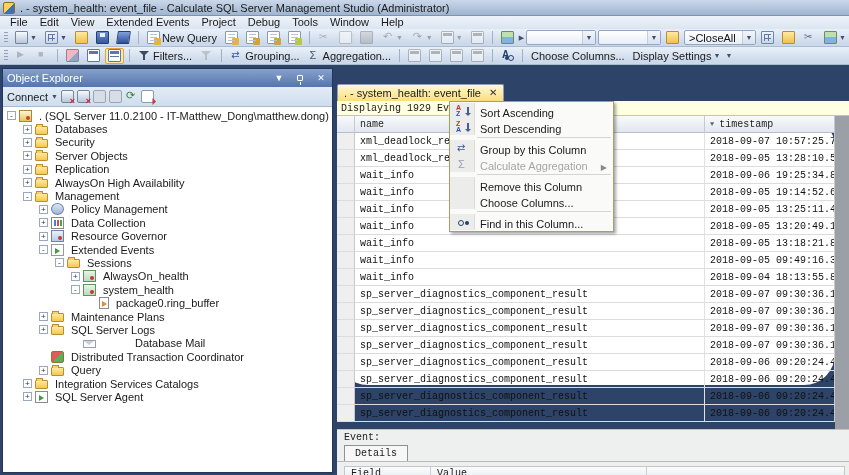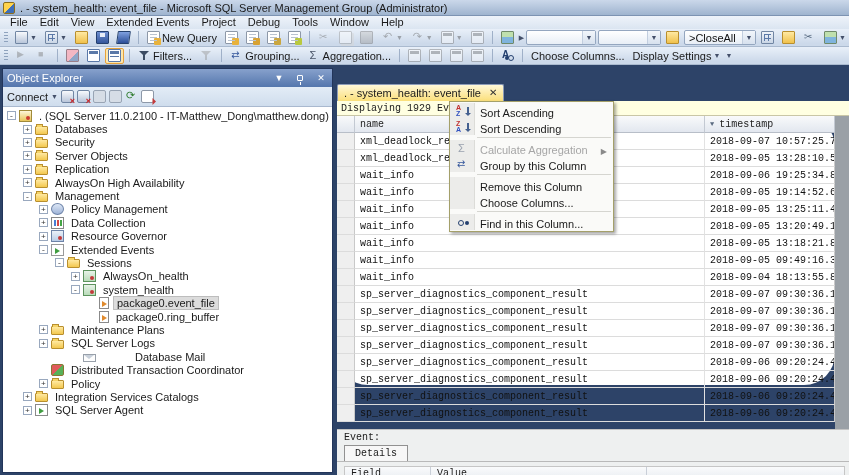--- a/index.html
+++ b/index.html
@@ -186,21 +186,21 @@
   .findico::after{content:"";position:absolute;left:2px;top:4px;width:4px;height:4px;border:1px solid #24406f;
       border-radius:50%;box-shadow:6px 0 0 -1px #24406f;}
 </style>
 </head>
 <body>
 
 <div id="screen">
 
   <div id="titlebar">
     <span class="app-ico"></span>
-    <span class="t">. - system_health: event_file - Microsoft SQL Server Management Group (Administrator)</span>
+    <span class="t">. - system_health: event_file - Calculate SQL Server Management Studio (Administrator)</span>
   </div>
 
   <div id="menubar">
       <span class="menu-top-item">File</span>
       <span class="menu-top-item">Edit</span>
       <span class="menu-top-item">View</span>
       <span class="menu-top-item">Extended Events</span>
       <span class="menu-top-item">Project</span>
       <span class="menu-top-item">Debug</span>
       <span class="menu-top-item">Tools</span>
@@ -454,25 +454,20 @@
           <span class="tree-label">AlwaysOn_health</span>
         </div>
         <div class="tree-row" style="padding-left: 68px;">
           <span class="exp">-</span>
           <span class="ti session-icon"></span>
           <span class="tree-label">system_health</span>
         </div>
         <div class="tree-row" style="padding-left: 84px;">
           <span class="exp-spacer"></span>
           <span class="ti file-icon"></span>
-          <span class="tree-label selected">package0.event_file</span>
-        </div>
-        <div class="tree-row" style="padding-left: 84px;">
-          <span class="exp-spacer"></span>
-          <span class="ti file-icon"></span>
           <span class="tree-label">package0.ring_buffer</span>
         </div>
         <div class="tree-row" style="padding-left: 36px;">
           <span class="exp">+</span>
           <span class="ti folder-icon"></span>
           <span class="tree-label">Maintenance Plans</span>
         </div>
         <div class="tree-row" style="padding-left: 36px;">
           <span class="exp">+</span>
           <span class="ti folder-icon"></span>
@@ -484,21 +479,21 @@
           <span class="tree-label">Database Mail</span>
         </div>
         <div class="tree-row" style="padding-left: 36px;">
           <span class="exp-spacer"></span>
           <span class="ti dtc-icon"></span>
           <span class="tree-label">Distributed Transaction Coordinator</span>
         </div>
         <div class="tree-row" style="padding-left: 36px;">
           <span class="exp">+</span>
           <span class="ti folder-icon"></span>
-          <span class="tree-label">Policy</span>
+          <span class="tree-label">Query</span>
         </div>
         <div class="tree-row" style="padding-left: 20px;">
           <span class="exp">+</span>
           <span class="ti folder-icon"></span>
           <span class="tree-label">Integration Services Catalogs</span>
         </div>
         <div class="tree-row" style="padding-left: 20px;">
           <span class="exp">+</span>
           <span class="ti agent-icon"></span>
           <span class="tree-label">SQL Server Agent</span>
@@ -658,33 +653,33 @@
         <span class="mi-gutter">
           <span class="mi-ic sortico desc">
             <span class="a">Z</span>
             <span class="z">A</span>
             <span class="arr"></span>
           </span>
         </span>
         <span class="mi-label">Sort Descending</span>
       </div>
       <div class="menu-sep"></div>
+      <div class="menu-item">
+        <span class="mi-gutter">
+          <span class="mi-ic groupico"></span>
+        </span>
+        <span class="mi-label">Group by this Column</span>
+      </div>
       <div class="menu-item disabled">
         <span class="mi-gutter">
           <span class="mi-ic sigmaico"></span>
         </span>
         <span class="mi-label">Calculate Aggregation</span>
         <span class="mi-sub">▶</span>
       </div>
-      <div class="menu-item">
-        <span class="mi-gutter">
-          <span class="mi-ic groupico"></span>
-        </span>
-        <span class="mi-label">Group by this Column</span>
-      </div>
       <div class="menu-sep"></div>
       <div class="menu-item">
         <span class="mi-gutter"></span>
         <span class="mi-label">Remove this Column</span>
       </div>
       <div class="menu-item">
         <span class="mi-gutter"></span>
         <span class="mi-label">Choose Columns...</span>
       </div>
       <div class="menu-sep"></div>

